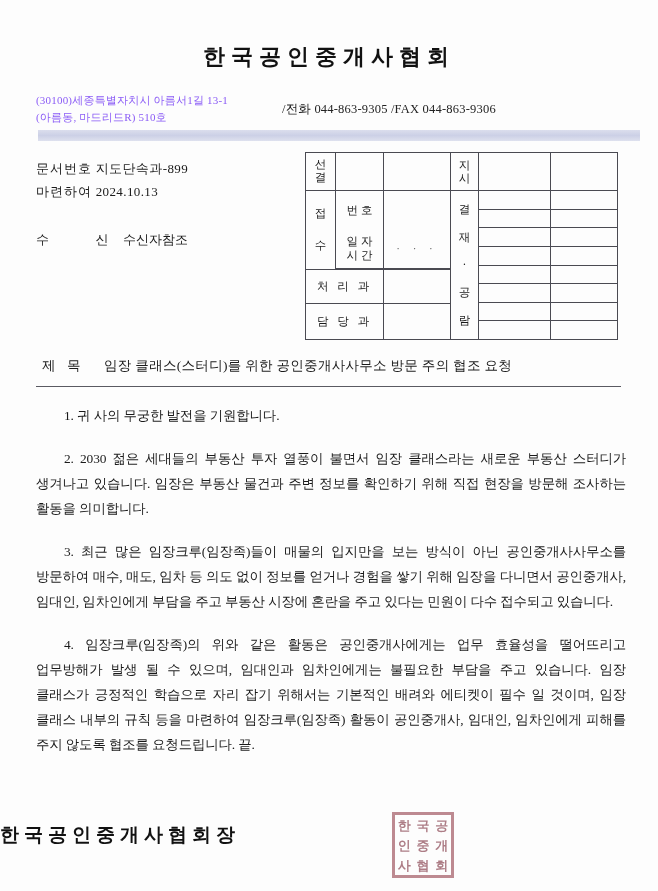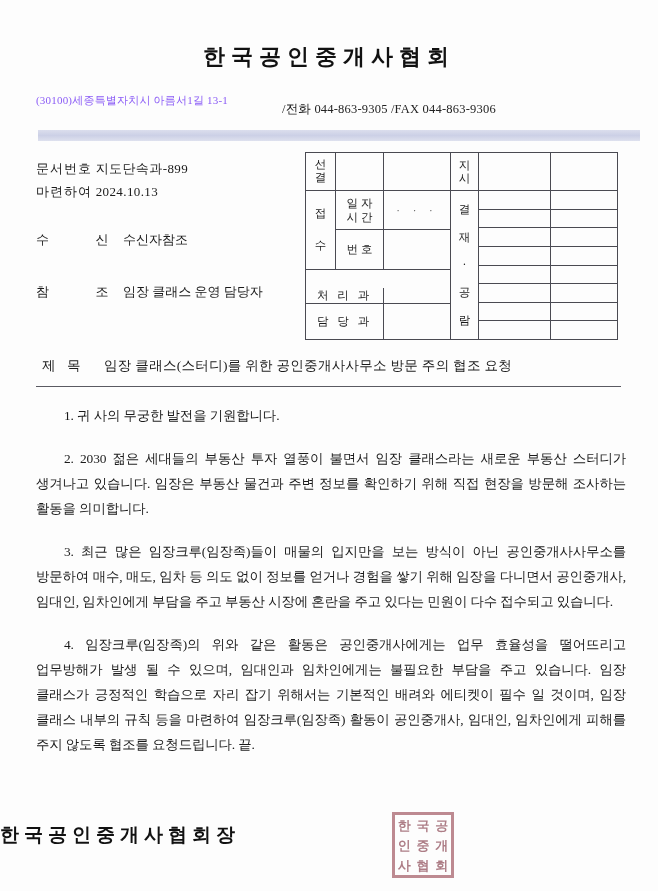--- a/index.html
+++ b/index.html
@@ -197,21 +197,21 @@
     font-size: 11px;
     letter-spacing: 5px;
     color: #555;
   }
 
   .r-simple {
     height: 35px;
     display: flex;
     box-sizing: border-box;
   }
-  .r-simple.bordered { border-bottom: 1.3px solid #4a4a52; align-items: flex-end; }
+  .r-simple.bordered { border-bottom: 1.3px solid #4a4a52; }
   .r-simple .hd {
     width: 78px;
     border-right: 1.3px solid #4a4a52;
     box-sizing: border-box;
     display: flex;
     align-items: center;
     justify-content: center;
     font-size: 11.5px;
     letter-spacing: 3px;
   }
@@ -358,20 +358,21 @@
 </style>
 </head>
 <body>
 
 <div class="page">
 
   <div class="org-title">한국공인중개사협회</div>
 
   <div class="addr-block">
     <div class="addr-line">(30100)세종특별자치시 아름서1길 13-1</div>
+    <div class="addr-line">(아름동, 마드리드R) 510호</div>
   </div>
 
   <div class="contact-block">/전화 044-863-9305 /FAX 044-863-9306</div>
 
   <div class="scan-band"></div>
 
   <div class="doc-no">
     <span class="lbl-sp">문서번호</span>
     <span>지도단속과-899</span>
   </div>
@@ -382,57 +383,50 @@
   </div>
 
   <div class="recipient">
     <span>수</span>
     <span class="gap-lbl"></span>
     <span>신</span>
     <span style="display:inline-block;width:8px"></span>
     <span>수신자참조</span>
   </div>
 
-  <div class="reference">
-    <span>참</span>
-    <span class="gap-lbl"></span>
-    <span>조</span>
-    <span style="display:inline-block;width:8px"></span>
-    <span>임장 클래스 운영 담당자</span>
-  </div>
 
   <div class="approval-table">
 
     <div class="at-left">
 
       <div class="r-sun">
         <div class="hd">
           <span>선</span>
             <span>결</span>
         </div>
         <div class="c1"></div>
         <div class="c2"></div>
       </div>
 
       <div class="r-jeopsu">
         <div class="hd">
           <span>접</span>
             <span>수</span>
         </div>
         <div class="sub">
+          <div class="sub-row">
+            <div class="lab">번 호</div>
+            <div class="val"></div>
+          </div>
           <div class="sub-row top">
             <div class="lab">
               <span>일 자</span>
                 <span>시 간</span>
             </div>
             <div class="val">· · ·</div>
-          </div>
-          <div class="sub-row">
-            <div class="lab">번 호</div>
-            <div class="val"></div>
           </div>
         </div>
       </div>
 
       <div class="r-simple bordered">
         <div class="hd">처 리 과</div>
         <div class="val"></div>
       </div>
 
       <div class="r-simple">

